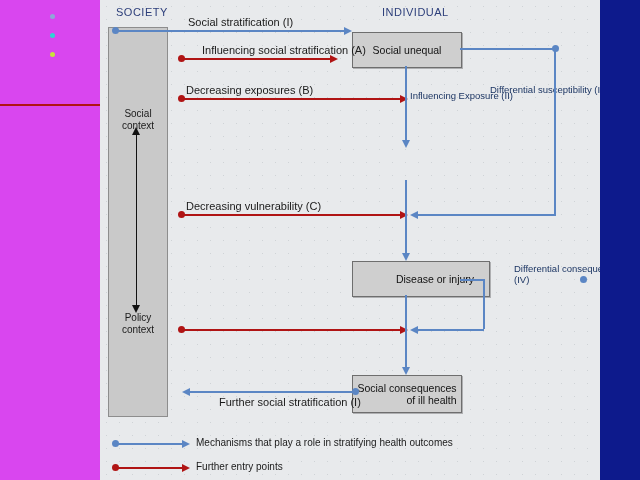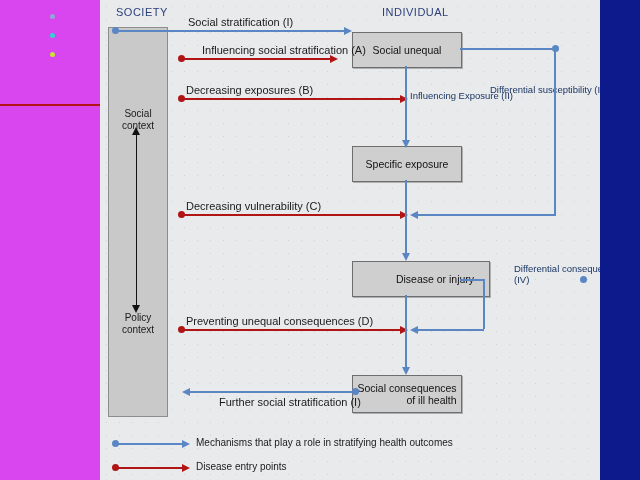--- a/index.html
+++ b/index.html
@@ -253,21 +253,20 @@
     <div class="hdr individual-hdr">INDIVIDUAL</div>
 
     <div class="band"></div>
     <div class="band-label social" style="white-space:pre-line">Social
 context</div>
     <div class="band-label policy" style="white-space:pre-line">Policy
 context</div>
     <div class="vaxis"></div>
 
     <div class="box" id="box-social-position">Social unequal</div>
-    <div class="box" id="box-specific-exposure">Specific exposure</div>
     <div class="box" id="box-disease">Disease or injury</div>
     <div class="box" id="box-consequences" style="white-space:pre-line">Social consequences
 of ill health</div>
 
     <div class="dot-blue" style="left:12px; top:27px;"></div>
     <div class="arrow-blue" style="left:16px; top:30px; width:228px;"></div>
     <div class="lbl" style="left:88px; top:16px;">Social stratification (I)</div>
 
     <div class="dot-red" style="left:78px; top:55px;"></div>
     <div class="arrow-red" style="left:82px; top:58px; width:148px;"></div>
@@ -296,33 +295,32 @@
 
     <div class="side" style="left:386px; top:263px;margin-left:28px;">Differential
 consequences (IV)</div>
     <div class="dot-blue" style="left:480px; top:276px;"></div>
     <div class="hline-blue" style="left:360px; top:279px; width:24px;"></div>
     <div class="vline-blue" style="left:383px; top:279px; height:50px;"></div>
     <div class="arrow-blue-left" style="left:318px; top:329px; width:66px;"></div>
 
     <div class="dot-red" style="left:78px; top:326px;"></div>
     <div class="arrow-red" style="left:82px; top:329px; width:218px;"></div>
-    <div class="lbl" style="left:86px; top:315px;">Preventing unequal consequences (D)</div>
 
     <div class="vline-blue down" style="left:305px; top:295px; height:72px;"></div>
 
     <div class="dot-blue" style="left:252px; top:388px;"></div>
     <div class="arrow-blue-left" style="left:90px; top:391px; width:164px;"></div>
     <div class="lbl" style="left:90px; top:396px;padding-left:29px;">Further social stratification (I)</div>
 
     <div class="legend-row" style="left:12px; top:443px;">
       <span class="dot-blue" style="left:0; top:-3px;"></span>
       <span class="arrow-blue" style="left:4px; top:0; width:66px;"></span>
       <span class="legend-text">Mechanisms that play a role in stratifying health outcomes</span>
     </div>
     <div class="legend-row" style="left:12px; top:467px;">
       <span class="dot-red" style="left:0; top:-3px;"></span>
       <span class="arrow-red" style="left:4px; top:0; width:66px;"></span>
-      <span class="legend-text">Disease entry points</span>
+      <span class="legend-text">Further entry points</span>
     </div>
 
   </div>
 </div>
 
 </body></html>

